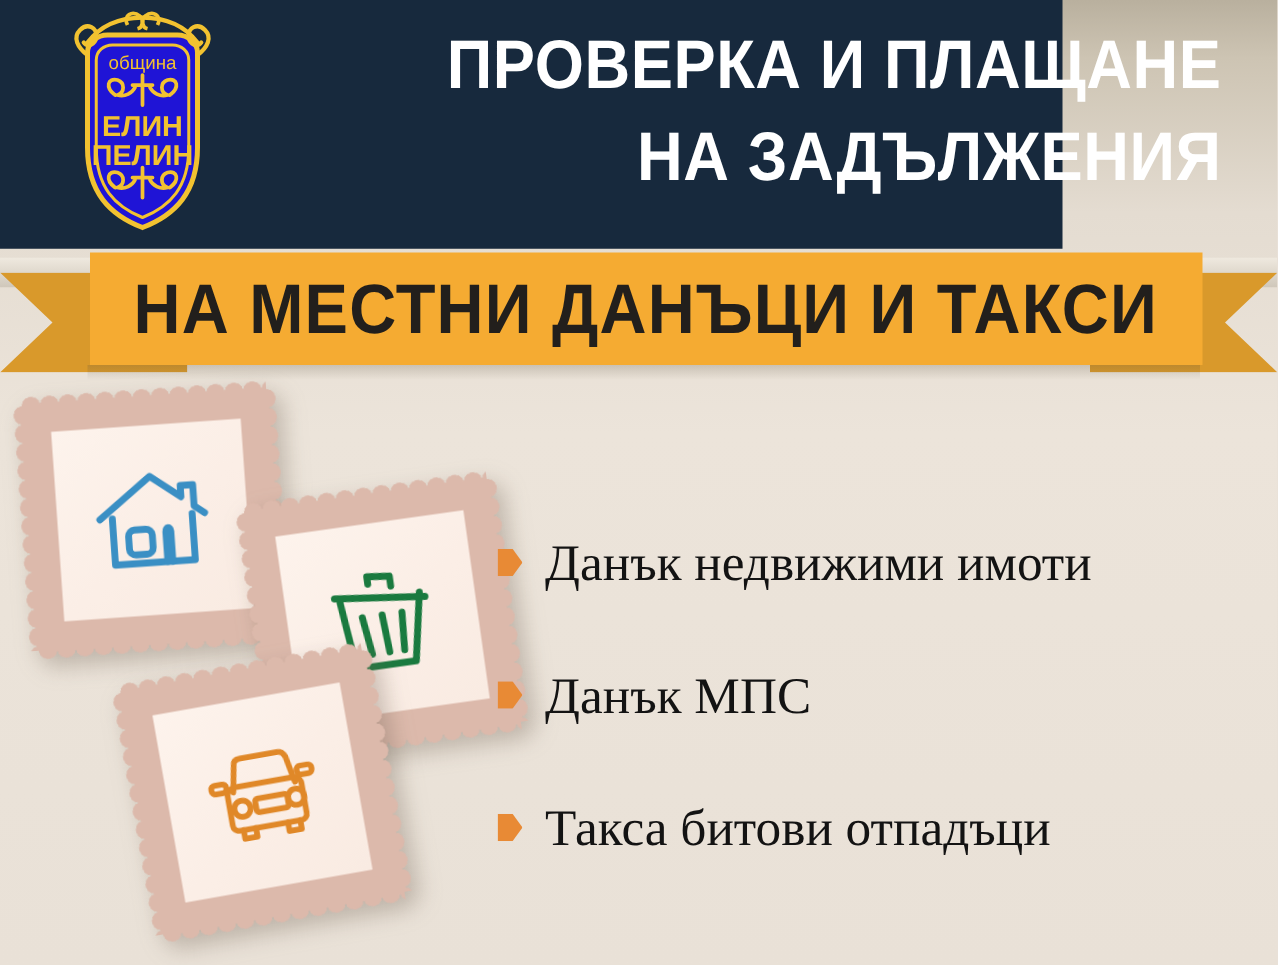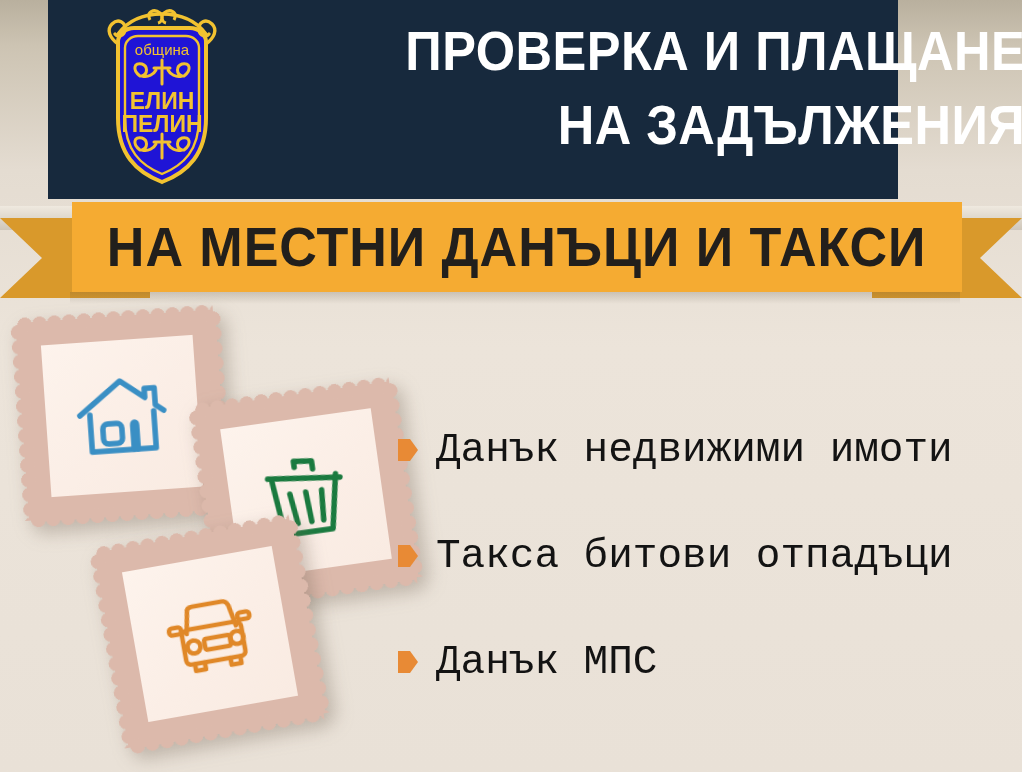--- a/index.html
+++ b/index.html
@@ -15,21 +15,20 @@
     width:1022px;height:772px;
     background:linear-gradient(180deg,#b9b09e 0%,#cdc4b3 6%,#e4dcd1 22%,#ece4da 45%,#e9e1d7 100%);
     overflow:hidden;
   }
 
   
   .header{
     position:absolute;left:0;top:0;width:850px;height:199px;
     background:#17293d;
     z-index:5;
-    margin-left:48px;
   }
   .crest{
     position:absolute;left:44px;top:8px;width:140px;height:182px;
   }
   .crest svg{display:block;width:140px;height:182px;}
   .header-titles{
     position:absolute;left:190px;top:14px;width:820px;
     text-align:right;
   }
   .header-line{
@@ -135,21 +134,21 @@
   .bullet-row:last-child{margin-bottom:0;}
   .bullet-marker{
     flex:0 0 auto;
     width:20px;height:22px;
     margin-right:18px;
     background:#e88a35;
     clip-path:polygon(0 0,60% 0,100% 50%,60% 100%,0 100%);
   }
   .bullet-label{
     color:#131313;
-    font-family:Liberation Mono, monospace;
+    font-family:Liberation Serif, serif;
     font-size:41px;
     line-height:44px;
     white-space:nowrap;
   }
 </style>
 </head>
 <body>
 
 <div id="poster">
 
@@ -262,23 +261,23 @@
 
   <div class="bullets">
 
     <div class="bullet-row">
       <span class="bullet-marker"></span>
       <span class="bullet-label">Данък недвижими имоти</span>
     </div>
 
     <div class="bullet-row">
       <span class="bullet-marker"></span>
-      <span class="bullet-label">Такса битови отпадъци</span>
+      <span class="bullet-label">Данък МПС</span>
     </div>
 
     <div class="bullet-row">
       <span class="bullet-marker"></span>
-      <span class="bullet-label">Данък МПС</span>
+      <span class="bullet-label">Такса битови отпадъци</span>
     </div>
 
   </div>
 
 </div>
 
 </body></html>

